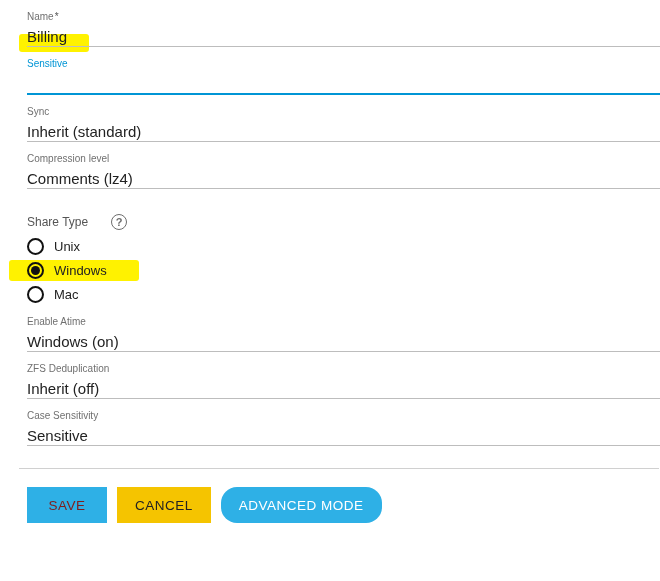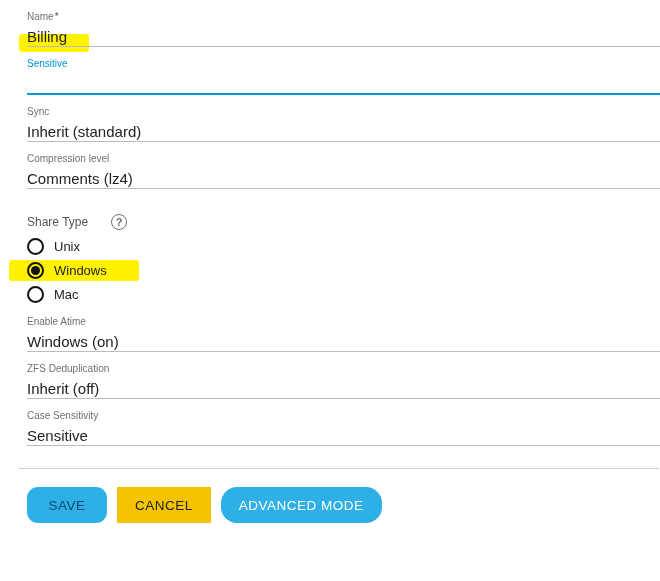--- a/index.html
+++ b/index.html
@@ -112,21 +112,21 @@
     height: 36px;
     padding: 0 18px;
     font-size: 13.5px;
     letter-spacing: 0.5px;
     cursor: pointer;
     display: inline-flex;
     align-items: center;
     justify-content: center;
     min-width: 80px;
   }
-  .btn-primary { background: #2eb0e6; color: #0c4a6e; border-radius: 11px; }
+  .btn-primary { background: #2eb0e6; color: #7f1d1d; }
   .btn-cancel { background: #f5c400; color: #222; }
   .btn-adv { background: #2eb0e6; color: #fff; border-radius: 16px; }
 </style>
 </head>
 <body>
 
 <div class="form">
 
   <div class="field">
     <div class="highlight hl-name"></div>

